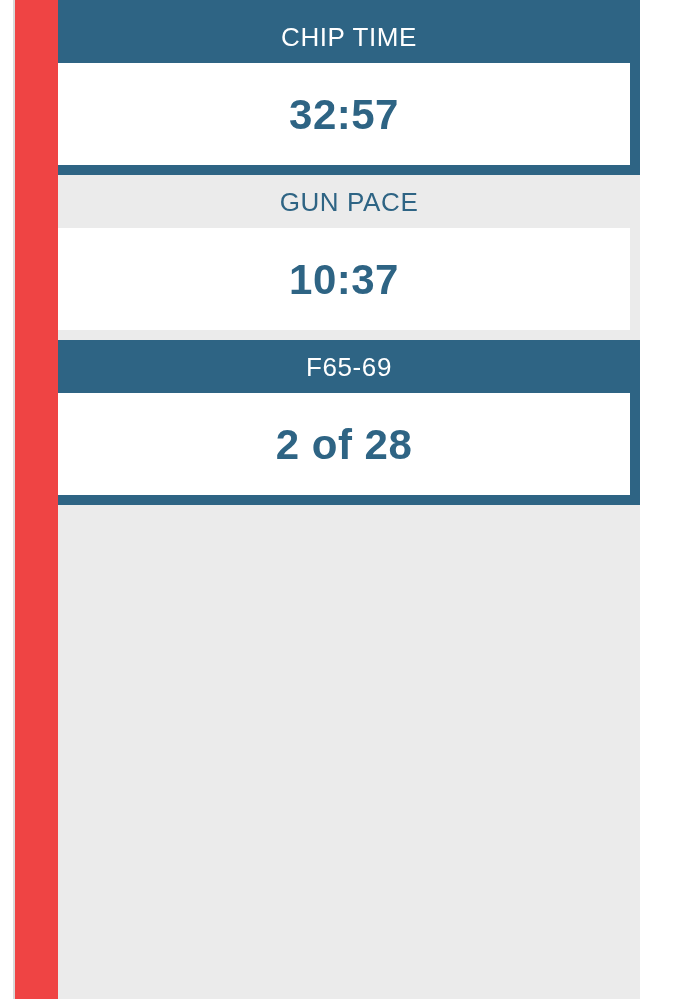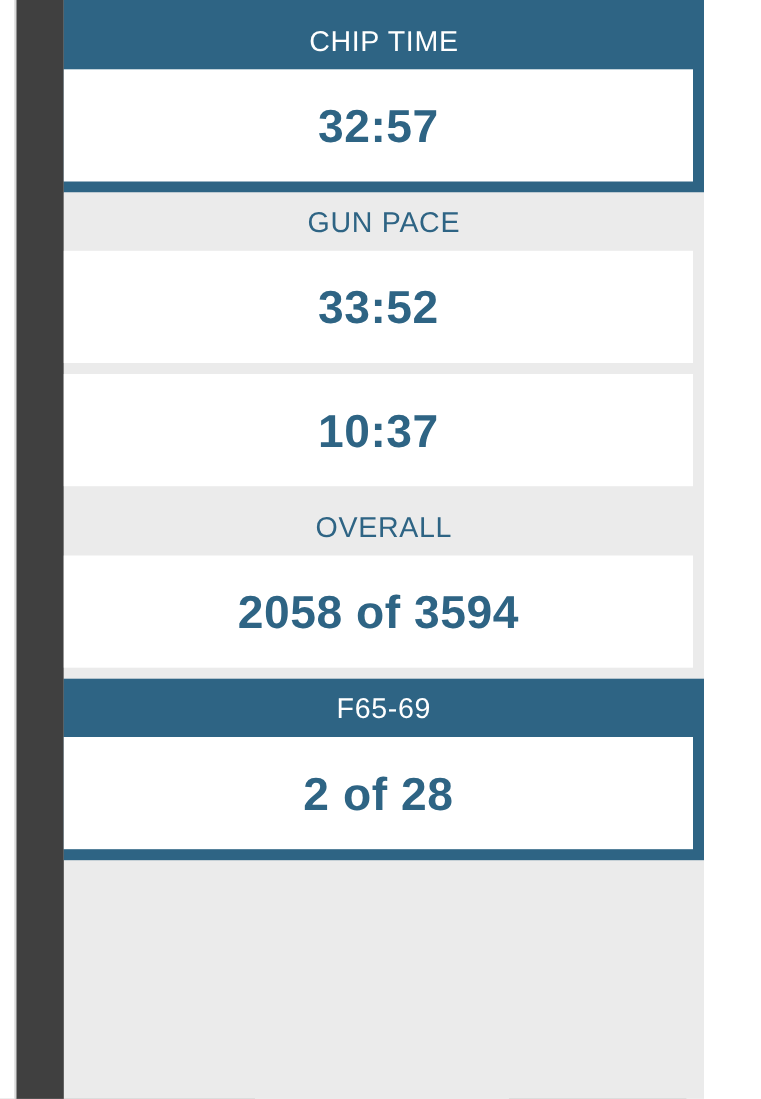--- a/index.html
+++ b/index.html
@@ -10,21 +10,21 @@
     height: 999px;
     overflow: hidden;
   }
   body {
     font-family: "Liberation Sans", sans-serif;
   }
   .page {
     position: relative;
     width: 624px;
     height: 999px;
-    background: #404040;
+    background: #ef4444;
   }
   
   .left-rail {
     position: absolute;
     left: 0;
     top: 0;
     width: 14px;
     height: 999px;
     background: #ffffff;
   }
@@ -97,37 +97,28 @@
 
     <div class="stat-block highlight first">
       <div class="stat-label">CHIP TIME</div>
       <div class="stat-value-wrap">
         <div class="stat-value">32:57</div>
       </div>
     </div>
 
     <div class="stat-block plain">
       <div class="stat-label">GUN PACE</div>
-      <div class="stat-value-wrap">
-        <div class="stat-value">33:52</div>
-      </div>
     </div>
 
     <div class="stat-block plain">
       <div class="stat-value-wrap">
         <div class="stat-value">10:37</div>
       </div>
     </div>
 
-    <div class="stat-block plain">
-      <div class="stat-label">OVERALL</div>
-      <div class="stat-value-wrap">
-        <div class="stat-value">2058 of 3594</div>
-      </div>
-    </div>
 
     <div class="stat-block highlight">
       <div class="stat-label">F65-69</div>
       <div class="stat-value-wrap">
         <div class="stat-value">2 of 28</div>
       </div>
     </div>
 
   </div>
 </div>

